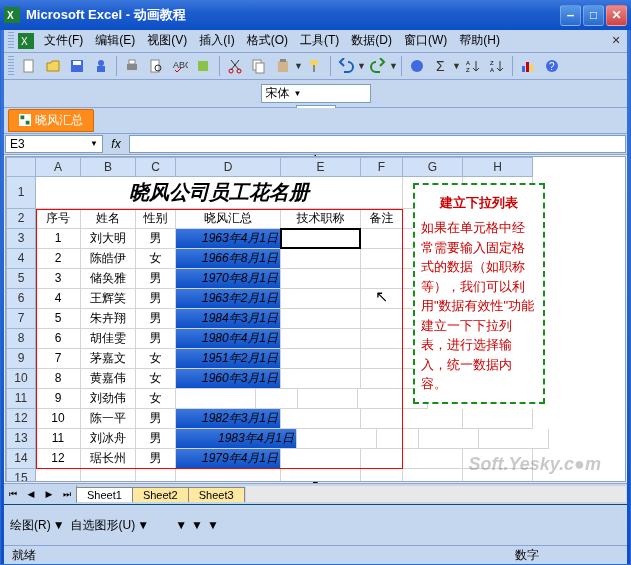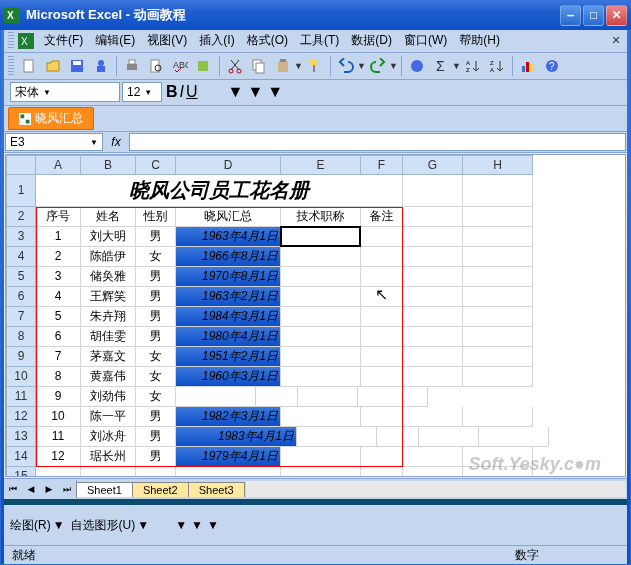--- a/index.html
+++ b/index.html
@@ -16,21 +16,21 @@
 .menubar .logo { width: 16px; height: 16px; margin-right: 4px; }
 .menubar .mitem { padding: 2px 6px; font-size: 12px; cursor: default; }
 .menubar .spacer { flex: 1; }
 .menubar .docclose { width: 14px; height: 14px; margin-left: 6px; display: flex; align-items: center; justify-content: center; color: #333; font-size: 11px; }
 .toolbar { background: #c5d6ef; height: 28px; display: flex; align-items: center; padding: 2px 4px; gap: 2px; border-bottom: 1px solid #8ba4d8; }
 .toolbar .handle { width: 6px; height: 20px; background: repeating-linear-gradient(to bottom, #8ba4d8, #8ba4d8 1px, transparent 1px, transparent 3px); margin-right: 2px; }
 .toolbar .tbtn { width: 22px; height: 22px; display: flex; align-items: center; justify-content: center; border: 1px solid transparent; border-radius: 2px; }
 .toolbar .tbtn svg { width: 16px; height: 16px; }
 .toolbar .sep { width: 1px; height: 20px; background: #8ba4d8; margin: 0 2px; }
 .toolbar .dd { font-size: 9px; color: #333; margin-left: -2px; width: 8px; }
-.formatbar { background: #c5d6ef; height: 28px; display: flex; align-items: center; padding: 2px 4px; gap: 2px; border-bottom: 1px solid #8ba4d8; }
+.formatbar { background: #c5d6ef; height: 28px; display: flex; align-items: center; padding: 2px 4px; gap: 2px; border-bottom: 1px solid #8ba4d8; flex-direction: column; }
 .formatbar .combo { background: white; border: 1px solid #7b9ebd; height: 20px; display: flex; align-items: center; font-size: 12px; padding: 0 2px 0 4px; }
 .formatbar .combo .dd { font-size: 8px; margin-left: 4px; }
 .wbbar { background: #c5d6ef; height: 26px; display: flex; align-items: center; padding: 2px 4px; border-bottom: 1px solid #8ba4d8; }
 .wbbar .tab { background: #ff8c1a; color: white; border: 1px solid #d86800; padding: 2px 10px; font-size: 12px; border-radius: 2px 2px 0 0; display: flex; align-items: center; gap: 4px; }
 .namebox-row { height: 22px; display: flex; align-items: stretch; border-bottom: 1px solid #8ba4d8; background: #c5d6ef; }
 .namebox { width: 98px; background: white; border: 1px solid #7b9ebd; margin: 1px; display: flex; align-items: center; padding: 0 4px; font-size: 12px; }
 .namebox .dd { font-size: 8px; margin-left: auto; }
 .fxbtn { width: 24px; display: flex; align-items: center; justify-content: center; font-style: italic; font-size: 12px; }
 .fxinput { flex: 1; background: white; border: 1px solid #7b9ebd; margin: 1px; font-size: 12px; padding: 0 4px; }
 .gridarea { position: relative; background: white; height: 344px; overflow: hidden; border: 1px solid #8ba4d8; margin: 1px; }
@@ -51,21 +51,21 @@
 .redborder { position: absolute; border: 1.5px solid red; pointer-events: none; }
 .tipbox { position: absolute; border: 2px dashed #1a8c1a; background: white; padding: 8px 6px; font-size: 13px; color: #cc0000; line-height: 1.5; }
 .tipbox .tiptitle { text-align: center; font-weight: bold; color: #cc0000; margin-bottom: 6px; }
 .sheetbar { height: 22px; display: flex; align-items: center; background: #c5d6ef; border-top: 1px solid #8ba4d8; }
 .sheetbar .nav { display: flex; background: #c5d6ef; border-right: 1px solid #8ba4d8; }
 .sheetbar .navbtn { width: 18px; height: 18px; display: flex; align-items: center; justify-content: center; font-size: 9px; }
 .sheetbar .tabs { display: flex; align-items: flex-end; }
 .sheetbar .stab { background: white; border: 1px solid #888; border-bottom: none; padding: 1px 10px; font-size: 11px; margin-left: -1px; }
 .sheetbar .stab.inactive { background: #ffe8a0; }
 .sheetbar .scroll { flex: 1; background: #e8e8e8; height: 16px; margin: 0 1px; position: relative; }
-.drawbar { height: 26px; background: #c5d6ef; display: flex; align-items: center; padding: 20px 4px; gap: 2px; border-top: 6px solid #0c4a6e; font-size: 12px; }
+.drawbar { height: 26px; background: #c5d6ef; display: flex; align-items: center; padding: 20px 4px; gap: 2px; border-top: 1px solid #0c4a6e; font-size: 12px; }
 .statusbar { height: 20px; background: #c5d6ef; display: flex; align-items: center; padding: 0 8px; font-size: 12px; border-top: 1px solid #8ba4d8; }
 .borders { display: flex; border: 1.5px solid #2a6ad0; border-top: none; height: calc(100% - 30px); }
 .borders .left, .borders .right { width: 3px; background: linear-gradient(to bottom, #3b77dd, #0d4fc7); }
 .borders .main { flex: 1; display: flex; flex-direction: column; }
 .cursor { position: absolute; pointer-events: none; font-size: 16px; }
 .watermark { position: absolute; right: 30px; bottom: 90px; font-family: Arial; font-size: 18px; font-weight: bold; font-style: italic; color: rgba(120,120,120,0.4); pointer-events: none; }
 </style>
 </head>
 <body>
 
@@ -495,20 +495,24 @@
               <div class="cell" style="width: 105px;"></div>
               <div class="cell" style="width: 80px;"></div>
               <div class="cell" style="width: 42px;"></div>
               <div class="cell" style="width: 60px;"></div>
               <div class="cell" style="width: 70px;"></div>
             </div>
           </div>
   </div>
   <div class="redborder" id="redborder" style="left: 30px; top: 52px; width: 367px; height: 260px;"></div>
   <div class="active-cell" id="activecell" style="left: 274px; top: 71px; width: 81px; height: 21px;"></div>
+  <div class="tipbox" id="tipbox" style="left: 407px; top: 26px; width: 132px;">
+    <div class="tiptitle">建立下拉列表</div>
+    <div>如果在单元格中经常需要输入固定格式的数据（如职称等），我们可以利用"数据有效性"功能建立一下下拉列表，进行选择输入，统一数据内容。</div>
+  </div>
   <div class="cursor" id="cursor" style="left: 369px; top: 130px;">↖</div>
 </div>
 
 <div class="sheetbar">
   <div class="nav">
     <div class="navbtn">⏮</div>
     <div class="navbtn">◀</div>
     <div class="navbtn">▶</div>
     <div class="navbtn">⏭</div>
   </div>

